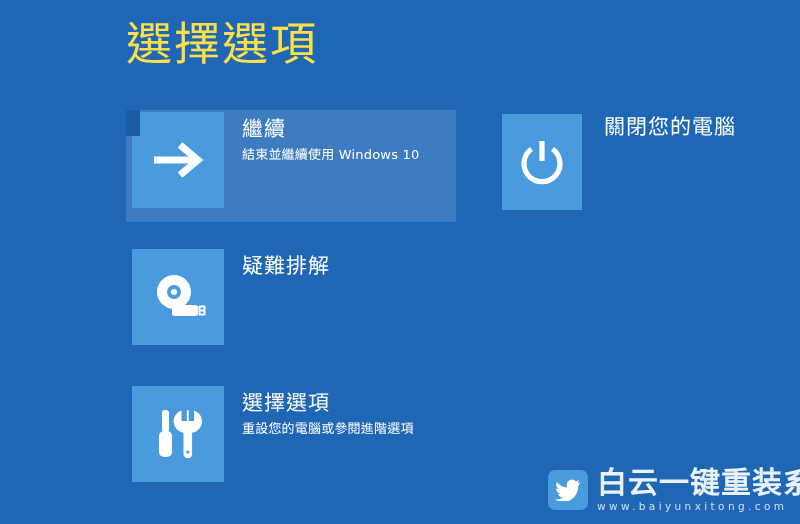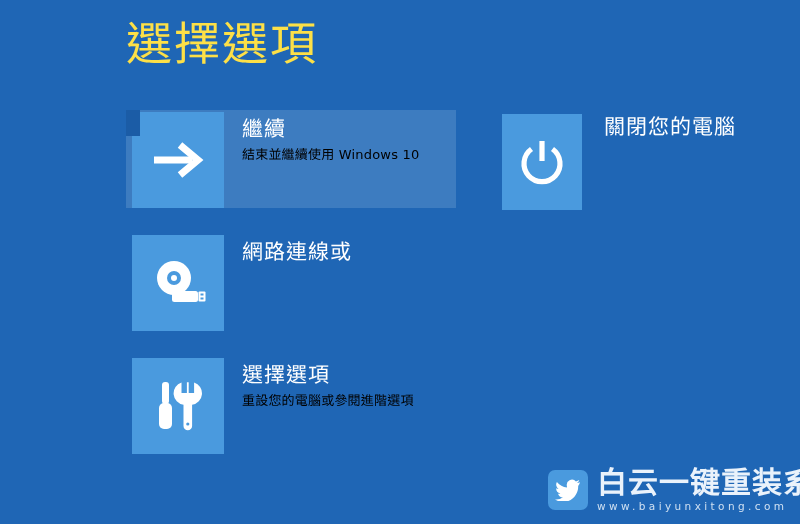--- a/index.html
+++ b/index.html
@@ -43,21 +43,21 @@
     position: absolute;
     left: 126px;
     top: 110px;
     width: 340px;
   }
 
   .option-row {
     position: relative;
     display: flex;
     align-items: flex-start;
-    height: 98px;
+    height: 112px;
     margin-bottom: 25px;
     box-sizing: border-box;
   }
   .option-row:last-child { margin-bottom: 0; }
 
   
   .option-row.is-selected {
     background: #3d7cc0;
     width: 330px;
   }
@@ -99,21 +99,21 @@
     line-height: 1.25;
     letter-spacing: 1px;
     color: #ffffff;
     white-space: nowrap;
   }
 
   .option-sub {
     font-size: 13px;
     font-weight: 400;
     line-height: 1.5;
-    color: #000000;
+    color: #ffffff;
     margin-top: 3px;
     white-space: pre-line;
     letter-spacing: 0.2px;
   }
 
   
   .options-right {
     position: absolute;
     left: 486px;
     top: 112px;
@@ -210,21 +210,21 @@
 
             <rect x="22" y="33" width="26" height="11" rx="2.5" fill="#ffffff"></rect>
 
             <rect x="48.5" y="33.5" width="7" height="10" rx="1" fill="#ffffff"></rect>
             <rect x="50.5" y="35.5" width="3" height="2" fill="#4a9ade"></rect>
             <rect x="50.5" y="39.5" width="3" height="2" fill="#4a9ade"></rect>
           </svg>
         </span>
       </span>
       <span class="option-text">
-        <span class="option-title">網路連線或</span>
+        <span class="option-title">疑難排解</span>
       </span>
     </div>
 
     <div class="option-row">
       <span class="option-tile">
         <span>
           <svg class="icon-svg" width="48" height="54" viewBox="0 0 48 54" aria-hidden="true">
 
             <rect x="8" y="3" width="7" height="22" rx="3" fill="#ffffff"></rect>
             <rect x="5" y="24" width="13" height="26" rx="5" fill="#ffffff"></rect>

